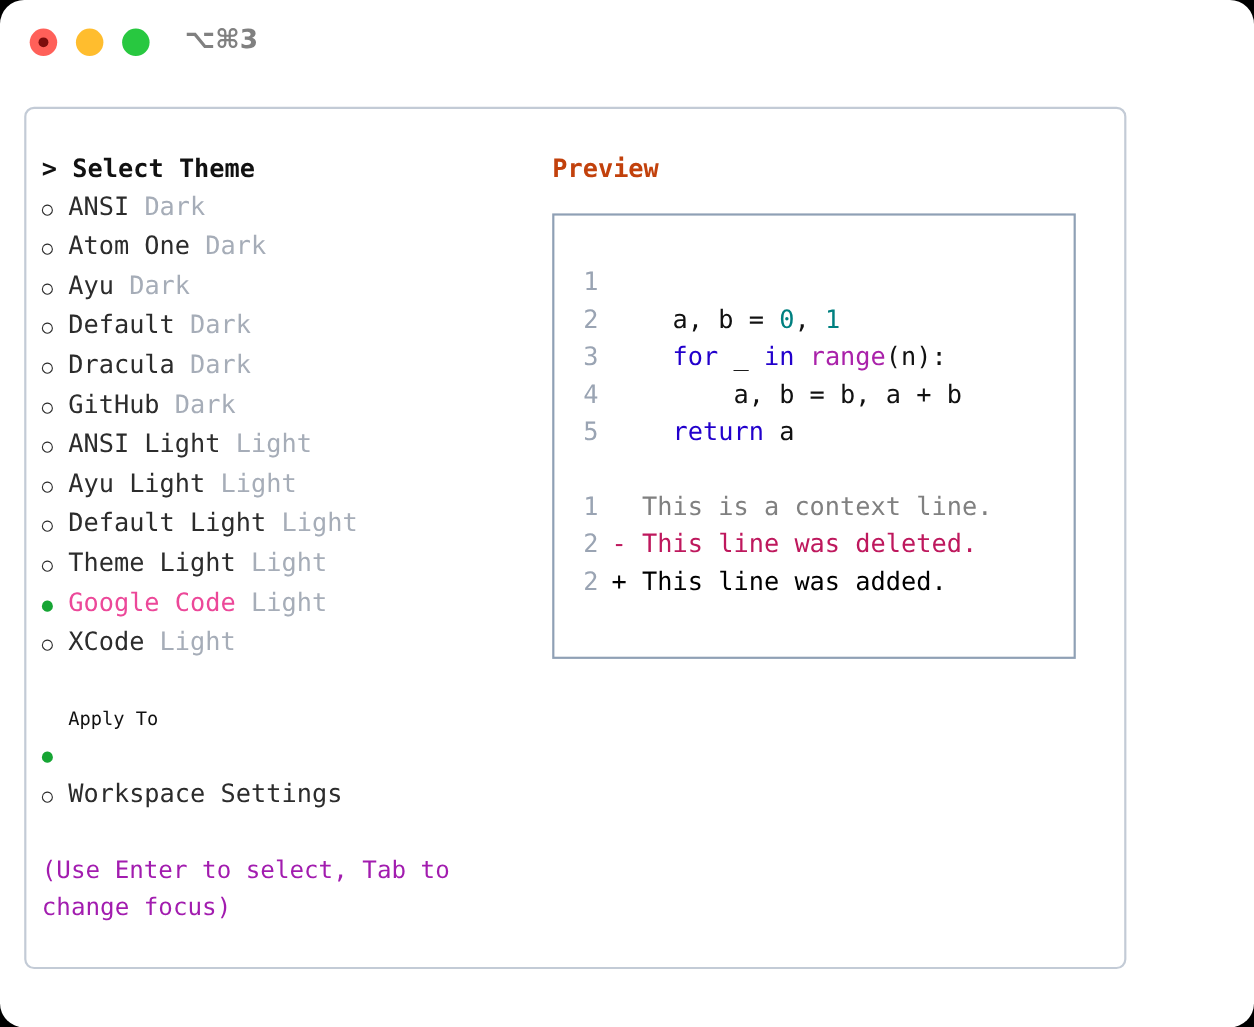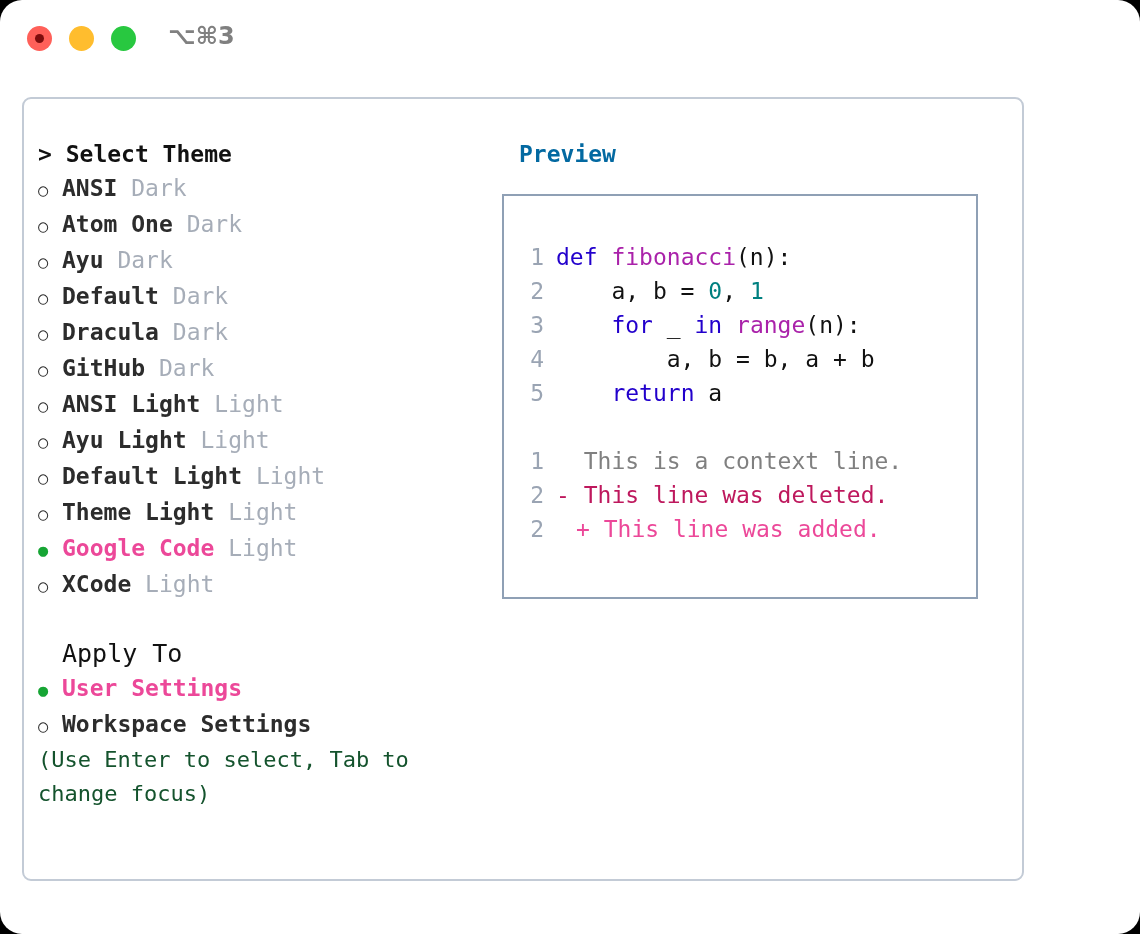--- a/index.html
+++ b/index.html
@@ -106,54 +106,55 @@
     cursor: default;
   }
   .marker {
     width: 24px;
     flex: 0 0 24px;
     font-size: 17px;
     color: #2c2c2c;
     display: inline-block;
   }
   .opt.selected .marker { color: #16a534; }
-  .opt-name { color: #2c2c2c; font-weight: bold; }
+  .opt-name { color: #2c2c2c; }
   .opt.selected .opt-name { color: #ec4899; }
   .opt-variant { color: #a6adb8; }
 
   .group-gap { height: 34px; }
 
   .apply-heading {
-    font-size: 25px;
+    font-size: 17px;
     line-height: 34px;
     color: #111111;
     white-space: pre;
     padding-left: 24px;
   }
 
   .hint {
+    margin-top: 34px;
     font-size: 22px;
     line-height: 34px;
-    color: #14532d;
+    color: #a21caf;
     width: 420px;
     white-space: pre-wrap;
   }
 
   
   .right-col {
     position: absolute;
     left: 478px;
     top: 38px;
   }
   .preview-title {
     font-size: 23px;
     line-height: 34px;
     font-weight: bold;
-    color: #0369a1;
-    margin-left: 17px;
+    color: #c2410c;
+    margin-left: 0px;
   }
   .code-box {
     margin-top: 23px;
     width: 476px;
     height: 405px;
     border: 2px solid #8fa0b5;
     background: #ffffff;
     padding: 44px 0 0 14px;
   }
   .code-line {
@@ -170,21 +171,21 @@
     margin-right: 12px;
   }
   .code-line.blank { height: 34px; }
 
   .tok-kw   { color: #2200cc; }
   .tok-fn   { color: #aa22aa; }
   .tok-num  { color: #008080; }
   .tok-plain{ color: #111111; }
   .tok-ctx  { color: #808080; }
   .tok-del  { color: #be185d; }
-  .tok-add  { color: #ec4899; margin-left: 20px; }
+  .tok-add  { color: #000000; }
 </style>
 </head>
 <body>
 
 <div class="window">
 
   <div class="titlebar">
     <div class="lights">
       <div class="light red"></div>
       <div class="light yellow"></div>
@@ -212,31 +213,31 @@
           <div class="opt"><span class="marker">○</span><span class="opt-name">Theme Light</span><span class="opt-name"> </span><span class="opt-variant">Light</span></div>
           <div class="opt selected"><span class="marker">●</span><span class="opt-name">Google Code</span><span class="opt-name"> </span><span class="opt-variant">Light</span></div>
           <div class="opt"><span class="marker">○</span><span class="opt-name">XCode</span><span class="opt-name"> </span><span class="opt-variant">Light</span></div>
         </div>
 
       <div class="group-gap"></div>
 
       <div class="apply-heading">Apply To</div>
 
       <div class="opt-list" id="apply-list">
-          <div class="opt selected"><span class="marker">●</span><span class="opt-name">User Settings</span></div>
+          <div class="opt selected"><span class="marker">●</span></div>
           <div class="opt"><span class="marker">○</span><span class="opt-name">Workspace Settings</span></div>
         </div>
 
       <div class="hint">(Use Enter to select, Tab to change focus)</div>
     </div>
 
     <div class="right-col">
       <div class="preview-title">Preview</div>
       <div class="code-box" id="code-box">
-          <div class="code-line"><span class="ln">1</span><span><span class="tok-kw">def </span><span class="tok-fn">fibonacci</span><span class="tok-plain">(n):</span></span></div>
+          <div class="code-line"><span class="ln">1</span></div>
           <div class="code-line"><span class="ln">2</span><span><span class="tok-plain">    a, b = </span><span class="tok-num">0</span><span class="tok-plain">, </span><span class="tok-num">1</span></span></div>
           <div class="code-line"><span class="ln">3</span><span><span class="tok-plain">    </span><span class="tok-kw">for</span><span class="tok-plain"> _ </span><span class="tok-kw">in</span><span class="tok-plain"> </span><span class="tok-fn">range</span><span class="tok-plain">(n):</span></span></div>
           <div class="code-line"><span class="ln">4</span><span><span class="tok-plain">        a, b = b, a + b</span></span></div>
           <div class="code-line"><span class="ln">5</span><span><span class="tok-plain">    </span><span class="tok-kw">return</span><span class="tok-plain"> a</span></span></div>
           <div class="code-line blank"><span class="ln"></span><span></span></div>
           <div class="code-line"><span class="ln">1</span><span><span class="tok-ctx">  This is a context line.</span></span></div>
           <div class="code-line"><span class="ln">2</span><span><span class="tok-del">- This line was deleted.</span></span></div>
           <div class="code-line"><span class="ln">2</span><span><span class="tok-add">+ This line was added.</span></span></div>
         </div>
     </div>

